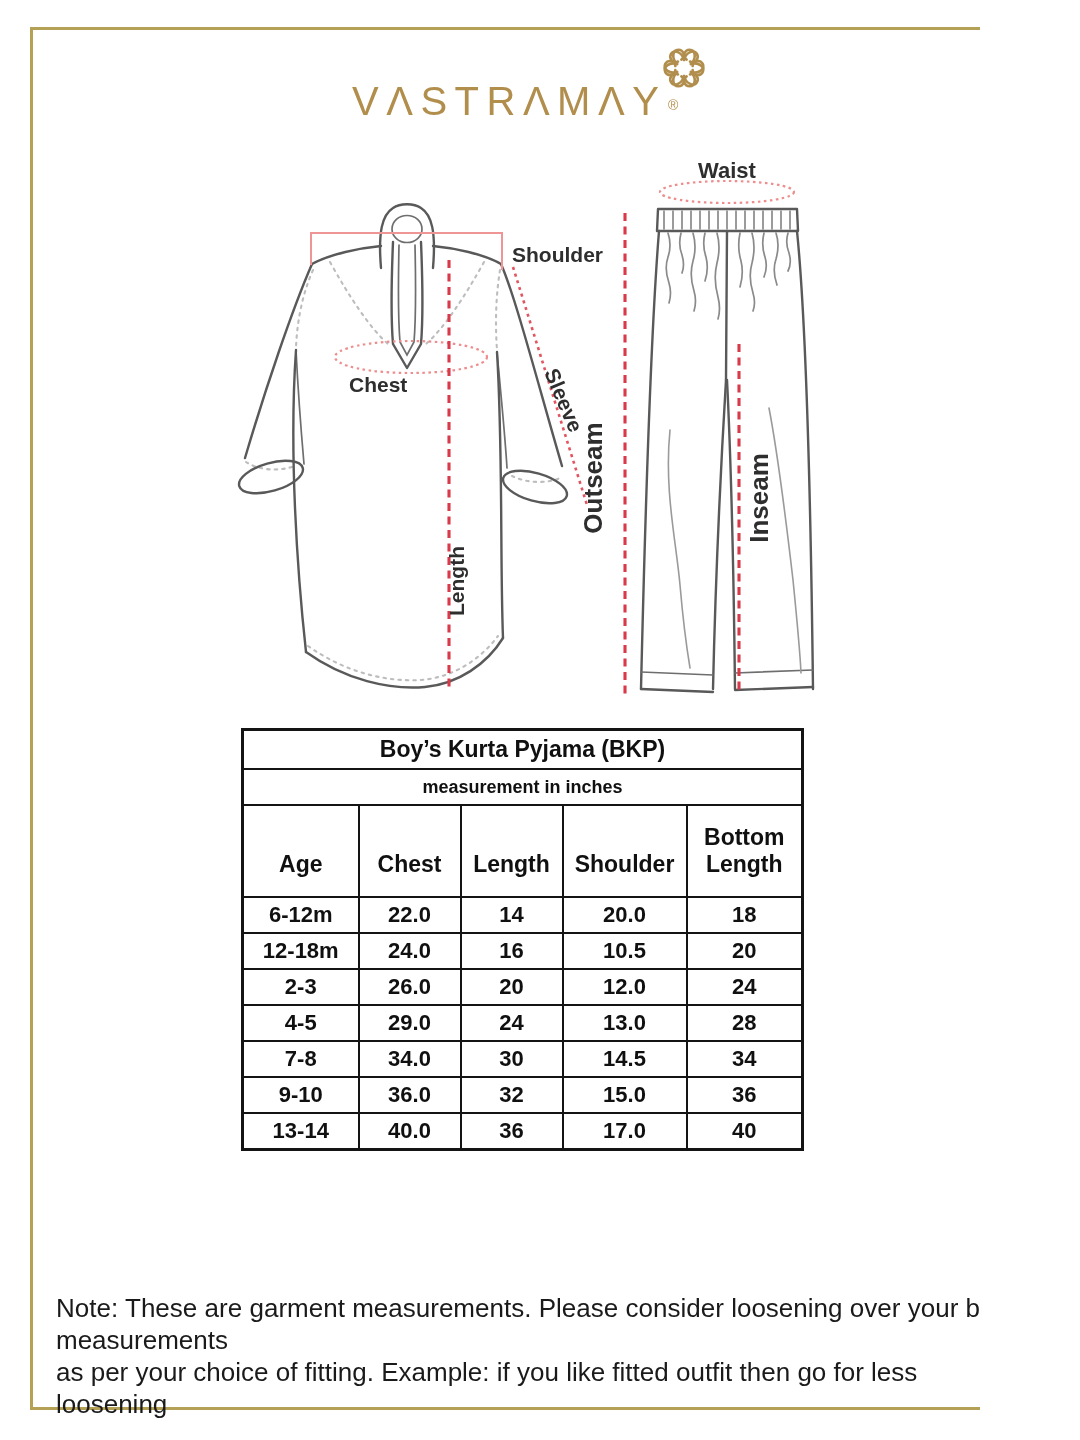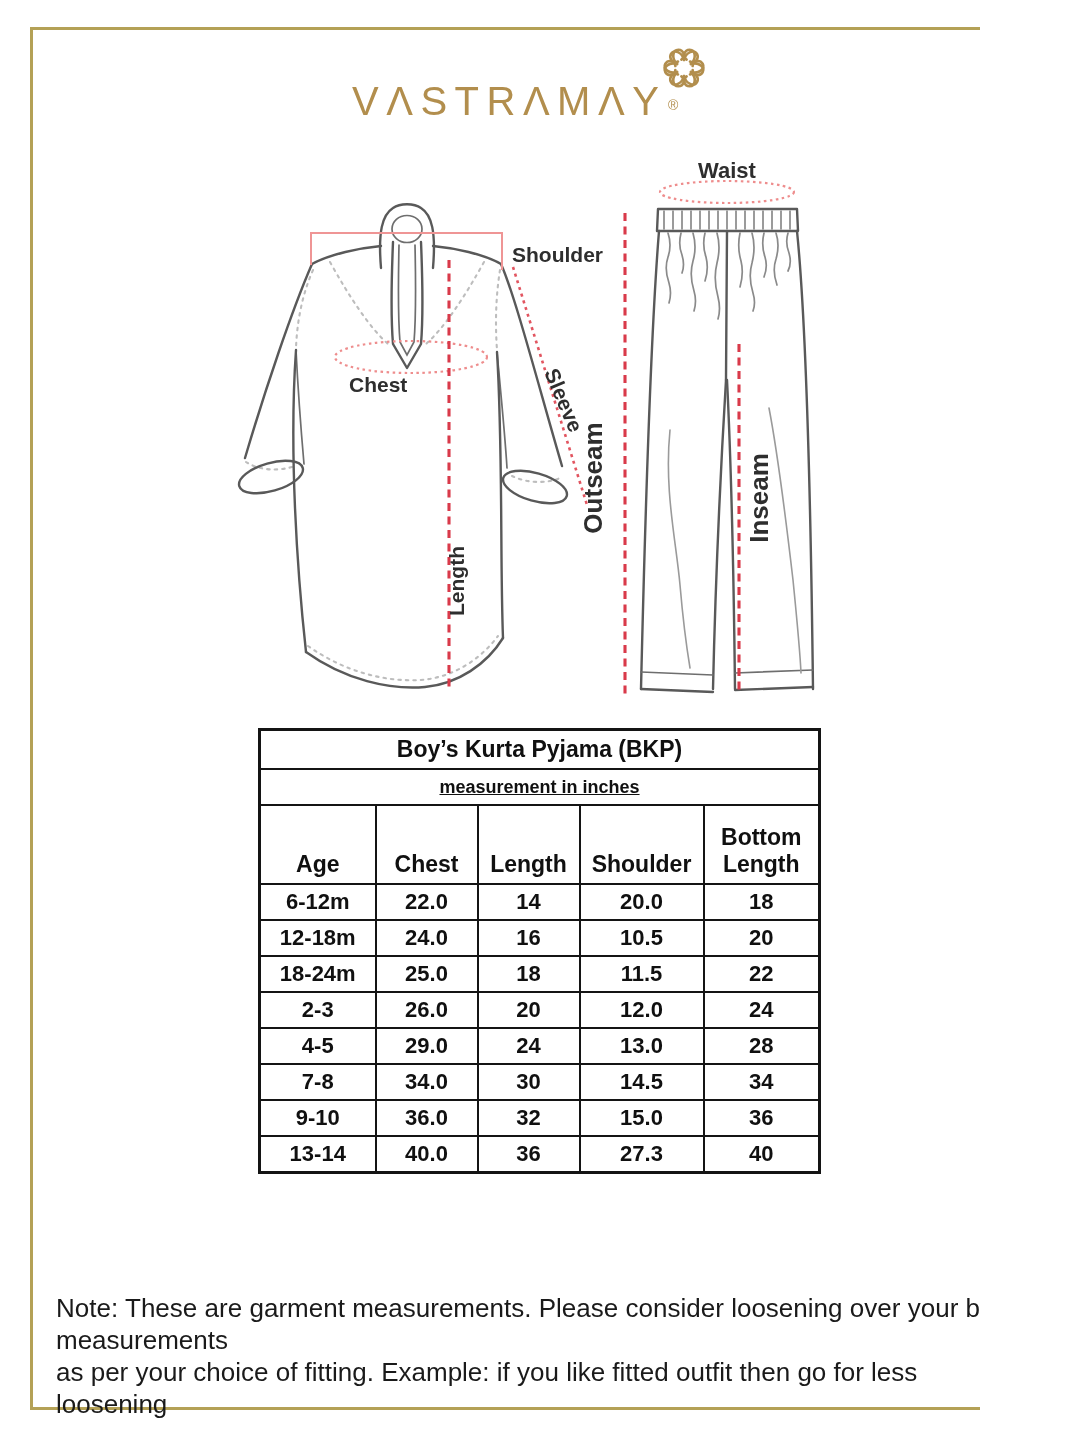--- a/index.html
+++ b/index.html
@@ -30,32 +30,32 @@
   .gather{fill:none;stroke:#8a8a8a;stroke-width:1.7;stroke-linecap:round;}
   .drape{fill:none;stroke:#9a9a9a;stroke-width:1.6;stroke-linecap:round;}
   .meas-dash{fill:none;stroke:#d93a4a;stroke-width:3.1;stroke-dasharray:8 5.5;}
   .meas-dot{fill:none;stroke:#ee8d8d;stroke-width:2.2;stroke-dasharray:2.5 3.5;}
   .meas-dot-strong{fill:none;stroke:#e25560;stroke-width:2.6;stroke-dasharray:3 4;}
   .meas-solid{fill:none;stroke:#ef9595;stroke-width:2;}
   .dlabel{font-family:"Liberation Sans",sans-serif;font-size:21px;font-weight:bold;fill:#2e2e2e;}
   .dlabel-md{font-family:"Liberation Sans",sans-serif;font-size:22px;font-weight:bold;fill:#2e2e2e;}
   .dlabel-lg{font-family:"Liberation Sans",sans-serif;font-size:26px;font-weight:bold;fill:#2e2e2e;}
   
-  .size-table-wrap{position:absolute;left:258px;top:728px;}
+  .size-table-wrap{position:absolute;left:241px;top:728px;}
   table.size-table{
     border-collapse:collapse;table-layout:fixed;width:560px;
     border:3px solid #141414;
   }
   table.size-table td{
     border:2px solid #141414;text-align:center;font-weight:bold;color:#101010;
     padding:0;overflow:hidden;
   }
   tr.t-title td{height:37px;font-size:23px;}
-  tr.t-sub td{height:34px;font-size:18px;text-decoration:underline;}
-  tr.t-head td{height:73px;font-size:23px;vertical-align:bottom;padding-bottom:4px;line-height:1.2;}
+  tr.t-sub td{height:34px;font-size:18px;}
+  tr.t-head td{height:73px;font-size:23px;vertical-align:bottom;padding-bottom:17px;line-height:1.2;}
   tr.t-row td{height:34px;font-size:22px;}
   
   .note{
     position:absolute;left:56px;top:1292px;width:966px;
     font-size:26px;line-height:32px;color:#1a1a1a;
   }
   .note-line-1{text-align:justify;text-align-last:justify;}
   .note-line-2{text-align:left;}
 </style>
 </head>
@@ -205,27 +205,20 @@
           <td>18</td>
         </tr>
         <tr class="t-row">
           <td>12-18m</td>
           <td>24.0</td>
           <td>16</td>
           <td>10.5</td>
           <td>20</td>
         </tr>
         <tr class="t-row">
-          <td>18-24m</td>
-          <td>25.0</td>
-          <td>18</td>
-          <td>11.5</td>
-          <td>22</td>
-        </tr>
-        <tr class="t-row">
           <td>2-3</td>
           <td>26.0</td>
           <td>20</td>
           <td>12.0</td>
           <td>24</td>
         </tr>
         <tr class="t-row">
           <td>4-5</td>
           <td>29.0</td>
           <td>24</td>
@@ -243,21 +236,21 @@
           <td>9-10</td>
           <td>36.0</td>
           <td>32</td>
           <td>15.0</td>
           <td>36</td>
         </tr>
         <tr class="t-row">
           <td>13-14</td>
           <td>40.0</td>
           <td>36</td>
-          <td>27.3</td>
+          <td>17.0</td>
           <td>40</td>
         </tr>
       </tbody>
     </table>
   </div>
 
   <div class="note">
     <div class="note-line-1">Note: These are garment measurements. Please consider loosening over your body measurements</div>
     <div class="note-line-2">as per your choice of fitting. Example: if you like fitted outfit then go for less loosening</div>
   </div>

